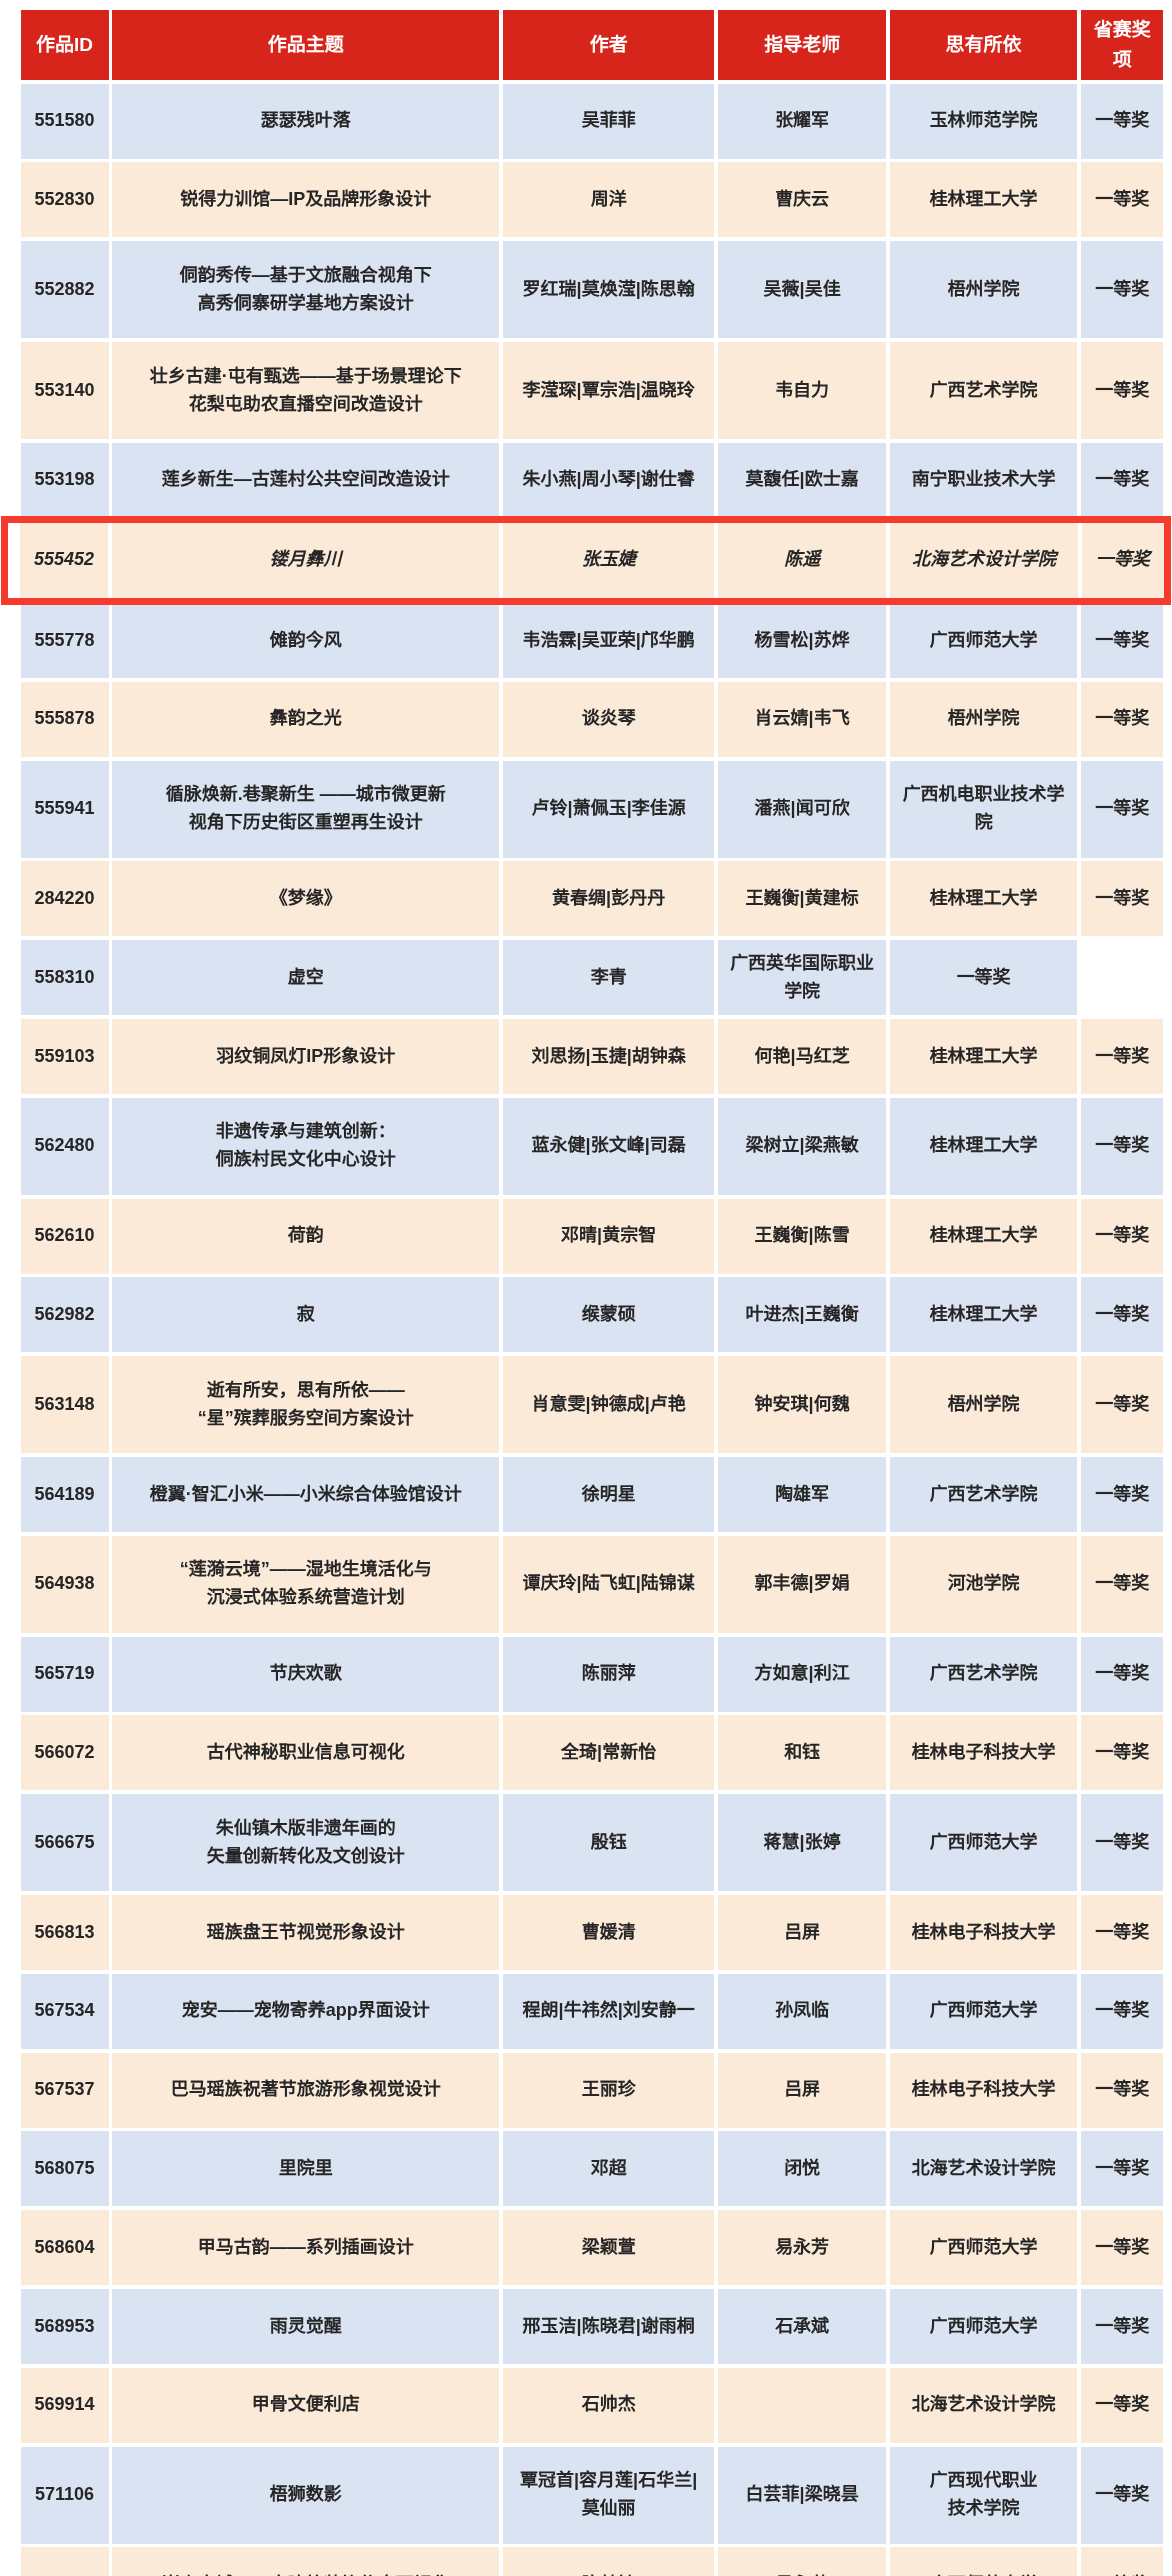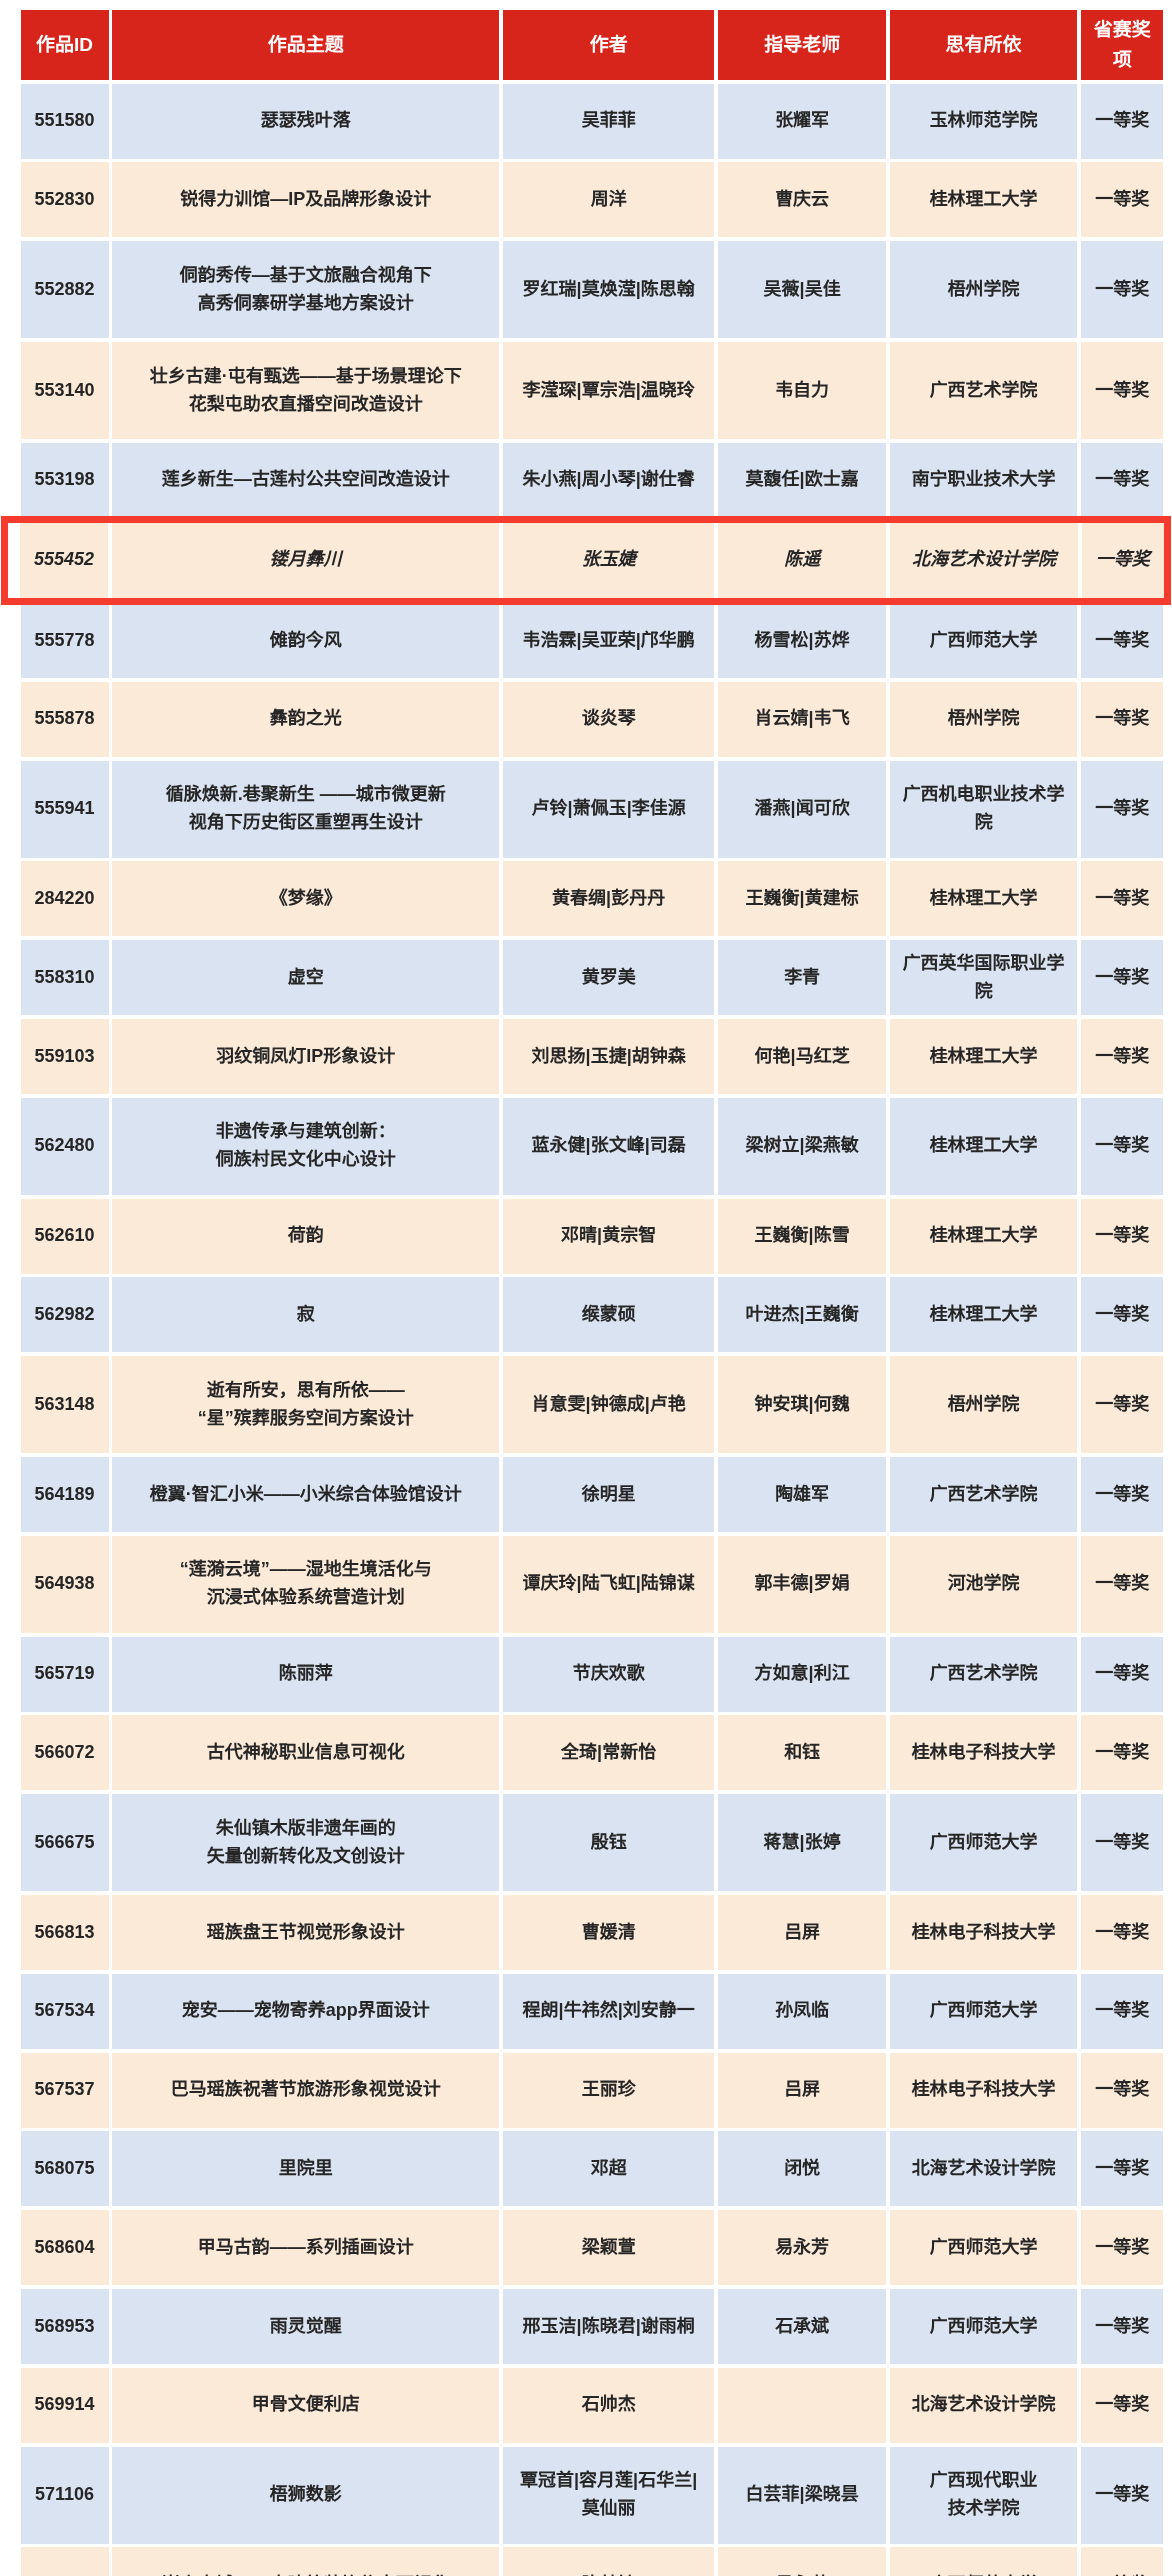--- a/index.html
+++ b/index.html
@@ -150,21 +150,20 @@
         <div class="cell cell-id">284220</div>
         <div class="cell cell-theme">《梦缘》</div>
         <div class="cell cell-authors">黄春绸|彭丹丹</div>
         <div class="cell cell-advisors">王巍衡|黄建标</div>
         <div class="cell cell-school">桂林理工大学</div>
         <div class="cell cell-award">一等奖</div>
       </div>
       <div class="trow blue">
         <div class="cell cell-id">558310</div>
         <div class="cell cell-theme">虚空</div>
-        <div class="cell cell-authors">黄罗美</div>
         <div class="cell cell-advisors">李青</div>
         <div class="cell cell-school">广西英华国际职业学院</div>
         <div class="cell cell-award">一等奖</div>
       </div>
       <div class="trow peach">
         <div class="cell cell-id">559103</div>
         <div class="cell cell-theme">羽纹铜凤灯IP形象设计</div>
         <div class="cell cell-authors">刘思扬|玉捷|胡钟森</div>
         <div class="cell cell-advisors">何艳|马红芝</div>
         <div class="cell cell-school">桂林理工大学</div>
@@ -216,22 +215,22 @@
         <div class="cell cell-id">564938</div>
         <div class="cell cell-theme">“莲漪云境”——湿地生境活化与
 沉浸式体验系统营造计划</div>
         <div class="cell cell-authors">谭庆玲|陆飞虹|陆锦谋</div>
         <div class="cell cell-advisors">郭丰德|罗娟</div>
         <div class="cell cell-school">河池学院</div>
         <div class="cell cell-award">一等奖</div>
       </div>
       <div class="trow blue">
         <div class="cell cell-id">565719</div>
+        <div class="cell cell-theme">节庆欢歌</div>
         <div class="cell cell-authors">陈丽萍</div>
-        <div class="cell cell-theme">节庆欢歌</div>
         <div class="cell cell-advisors">方如意|利江</div>
         <div class="cell cell-school">广西艺术学院</div>
         <div class="cell cell-award">一等奖</div>
       </div>
       <div class="trow peach">
         <div class="cell cell-id">566072</div>
         <div class="cell cell-theme">古代神秘职业信息可视化</div>
         <div class="cell cell-authors">全琦|常新怡</div>
         <div class="cell cell-advisors">和钰</div>
         <div class="cell cell-school">桂林电子科技大学</div>

